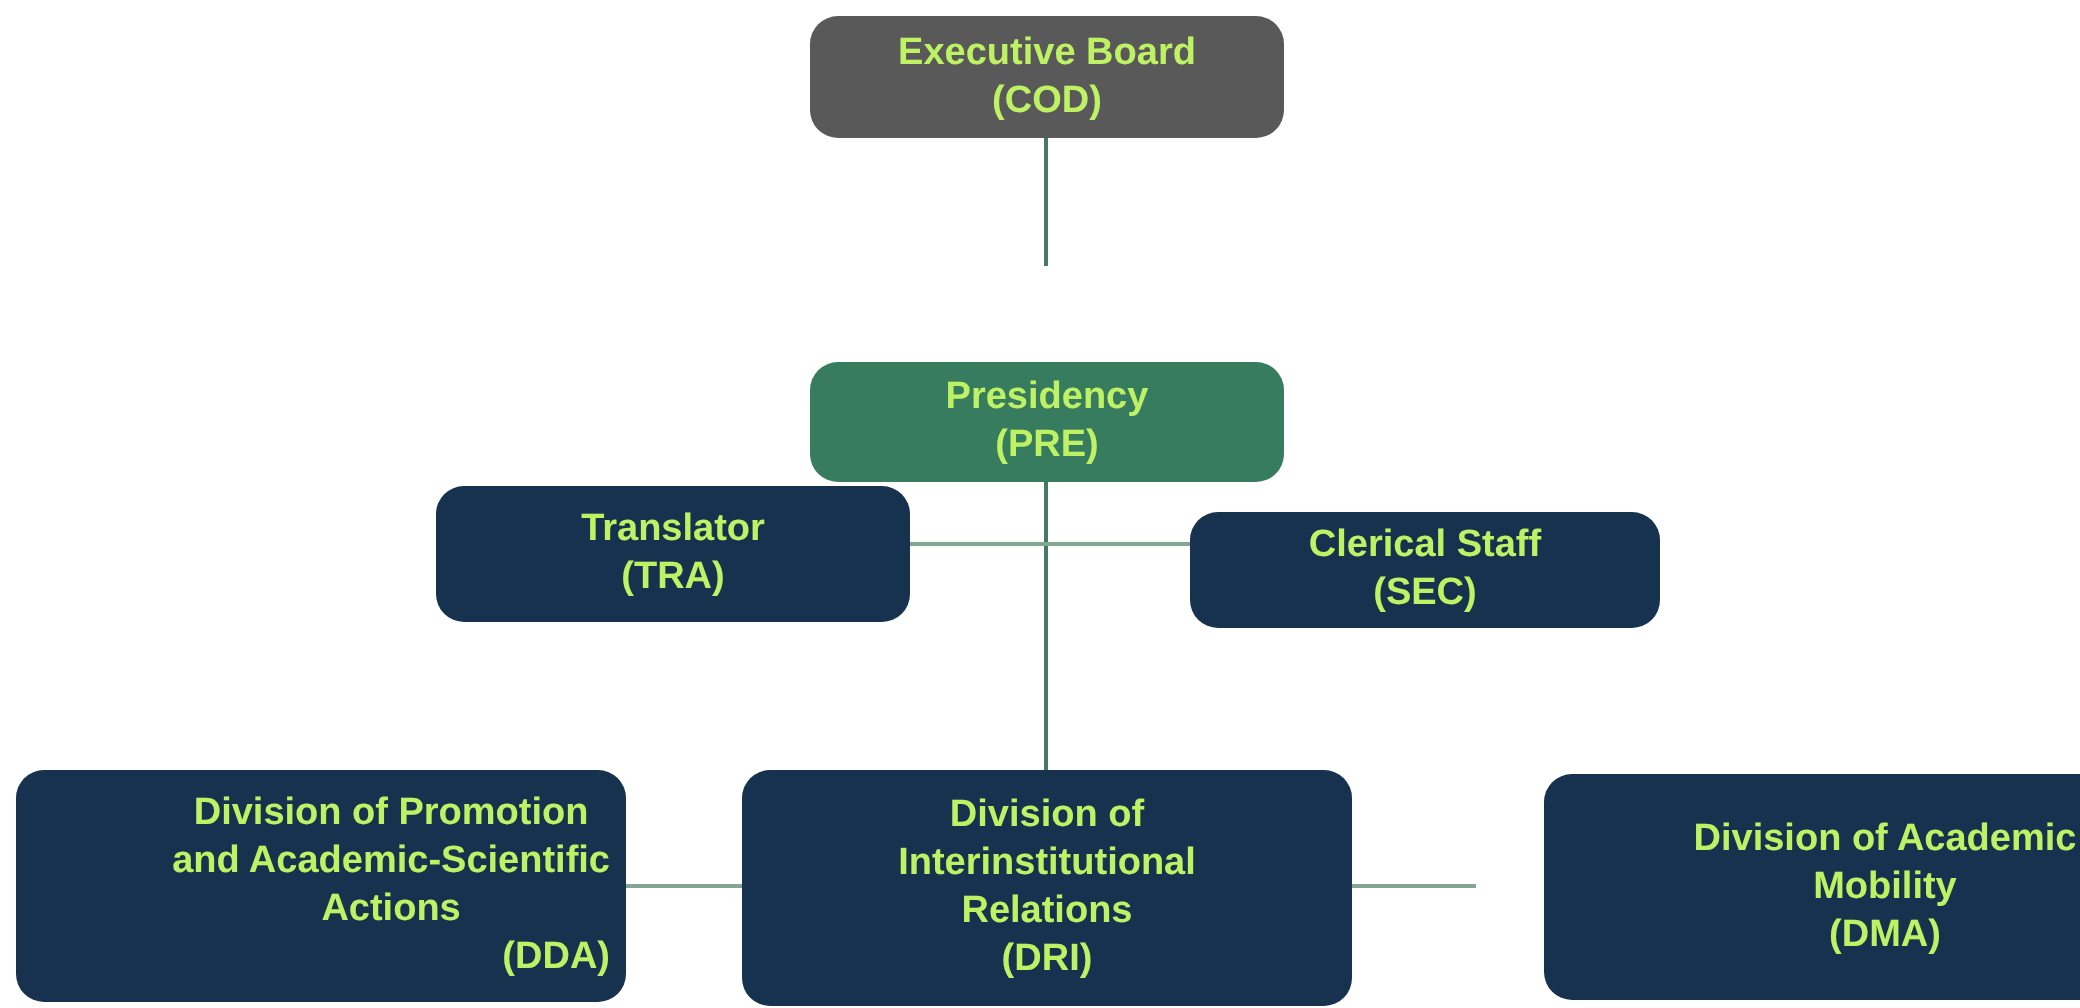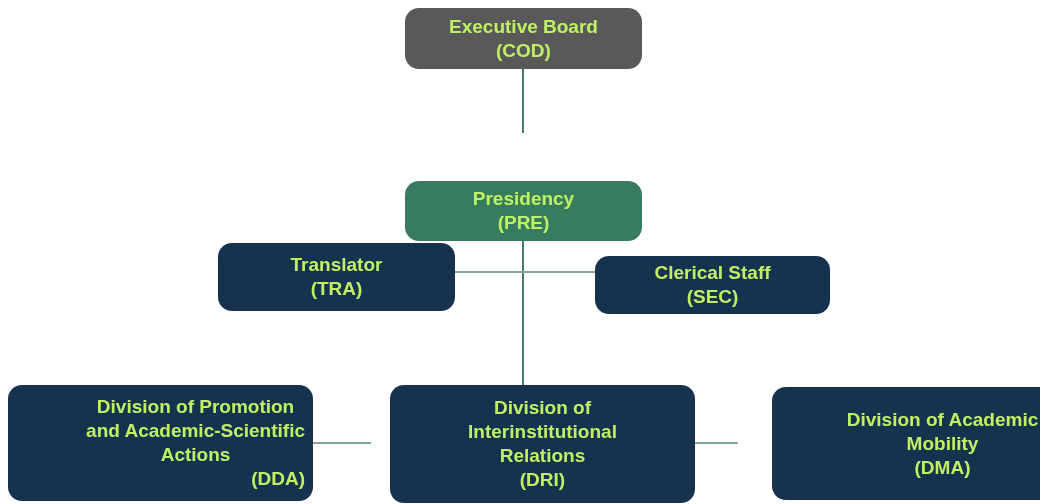--- a/index.html
+++ b/index.html
@@ -32,21 +32,21 @@
     line-height:24px;
     box-sizing:border-box;
     padding:4px 8px;
   }
   .node .title { white-space:pre-line; }
   .n-cod { left:405px; top:8px;   width:237px; height:61px; }
   .n-pre { left:405px; top:133px; width:237px; height:60px;margin-top:48px; }
   .n-tra { left:218px; top:243px; width:237px; height:68px; }
   .n-sec { left:595px; top:243px; width:235px; height:58px;margin-top:13px; }
   .n-dda { left:8px;   top:385px; width:305px; height:116px; }
-  .n-dri { left:371px; top:385px; width:305px; height:118px;margin-left:19px; }
+  .n-dri { left:371px; top:385px; width:305px; height:118px; }
   .n-dma { left:772px; top:387px; width:341px; height:113px; }
 </style>
 </head>
 <body>
 
 <div id="canvas">
 
   <div class="line l-v1" style="background: rgb(69, 122, 100);"></div>
   <div class="line l-v2" style="background: rgb(69, 122, 100);"></div>
   <div class="line l-h1" style="background: rgb(132, 167, 148);"></div>

